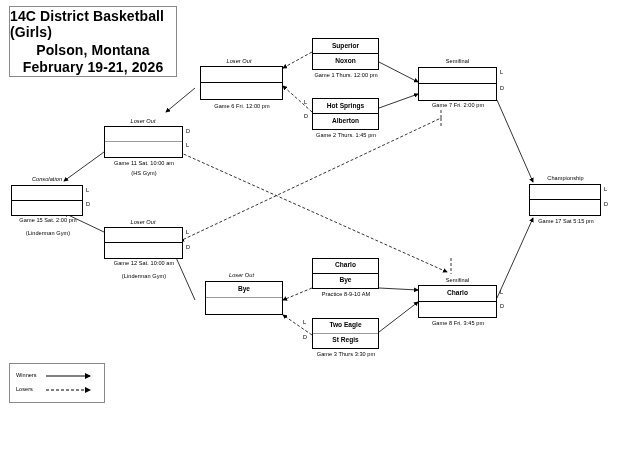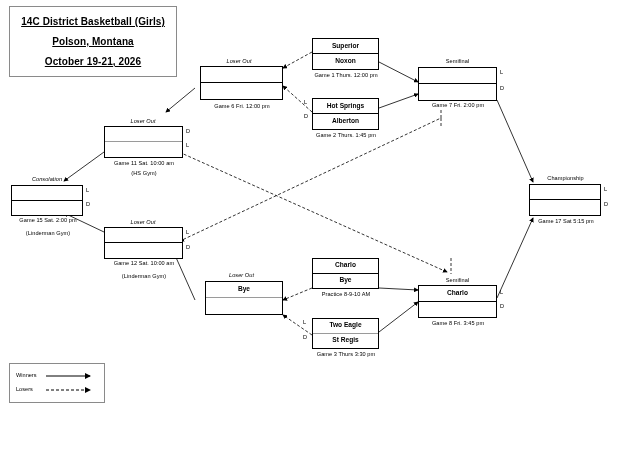--- a/index.html
+++ b/index.html
@@ -10,21 +10,21 @@
   }
   #root{position:absolute;inset:0;}
   svg.lines{position:absolute;left:0;top:0;width:631px;height:452px;pointer-events:none;}
 
   
   .titlebox{
     position:absolute;left:9px;top:6px;width:166px;height:69px;
     border:1px solid #8a8a8a;background:#fff;
     display:flex;flex-direction:column;align-items:center;justify-content:space-evenly;
   }
-  .titlebox div{font-size:10px;font-weight:bold;letter-spacing:.1px;text-decoration:underline;}
+  .titlebox div{font-size:14px;font-weight:bold;letter-spacing:.1px;}
 
   
   .gamebox{position:absolute;border:1px solid #000;background:#fff;box-sizing:border-box;}
   .slot{
     height:50%;box-sizing:border-box;
     display:flex;align-items:center;justify-content:center;
     font-size:6.6px;font-weight:bold;text-align:center;line-height:1;
   }
   .slot.top{border-bottom:1px solid #000;}
   .slot.topgrey{border-bottom:1px solid #9a9a9a;}
@@ -103,21 +103,21 @@
 
       <path d="M312,335 L283,315" marker-end="url(#ahd)"></path>
 
       <path d="M451,258 L451,274"></path>
     </g>
   </svg>
 
   <div class="titlebox">
     <div>14C District Basketball (Girls)</div>
     <div>Polson, Montana</div>
-    <div>October 19-21, 2026</div>
+    <div>February 19-21, 2026</div>
   </div>
 
   <div class="gamebox" style="left:312px;top:38px;width:67px;height:32px;">
     <div class="slot top">Superior</div>
     <div class="slot">Noxon</div>
   </div>
   <div class="cap" style="left:302px;top:73px;width:88px;">Game 1 Thurs. 12:00 pm</div>
 
   <div class="gamebox" style="left:312px;top:98px;width:67px;height:32px;">
     <div class="slot top">Hot Springs</div>

